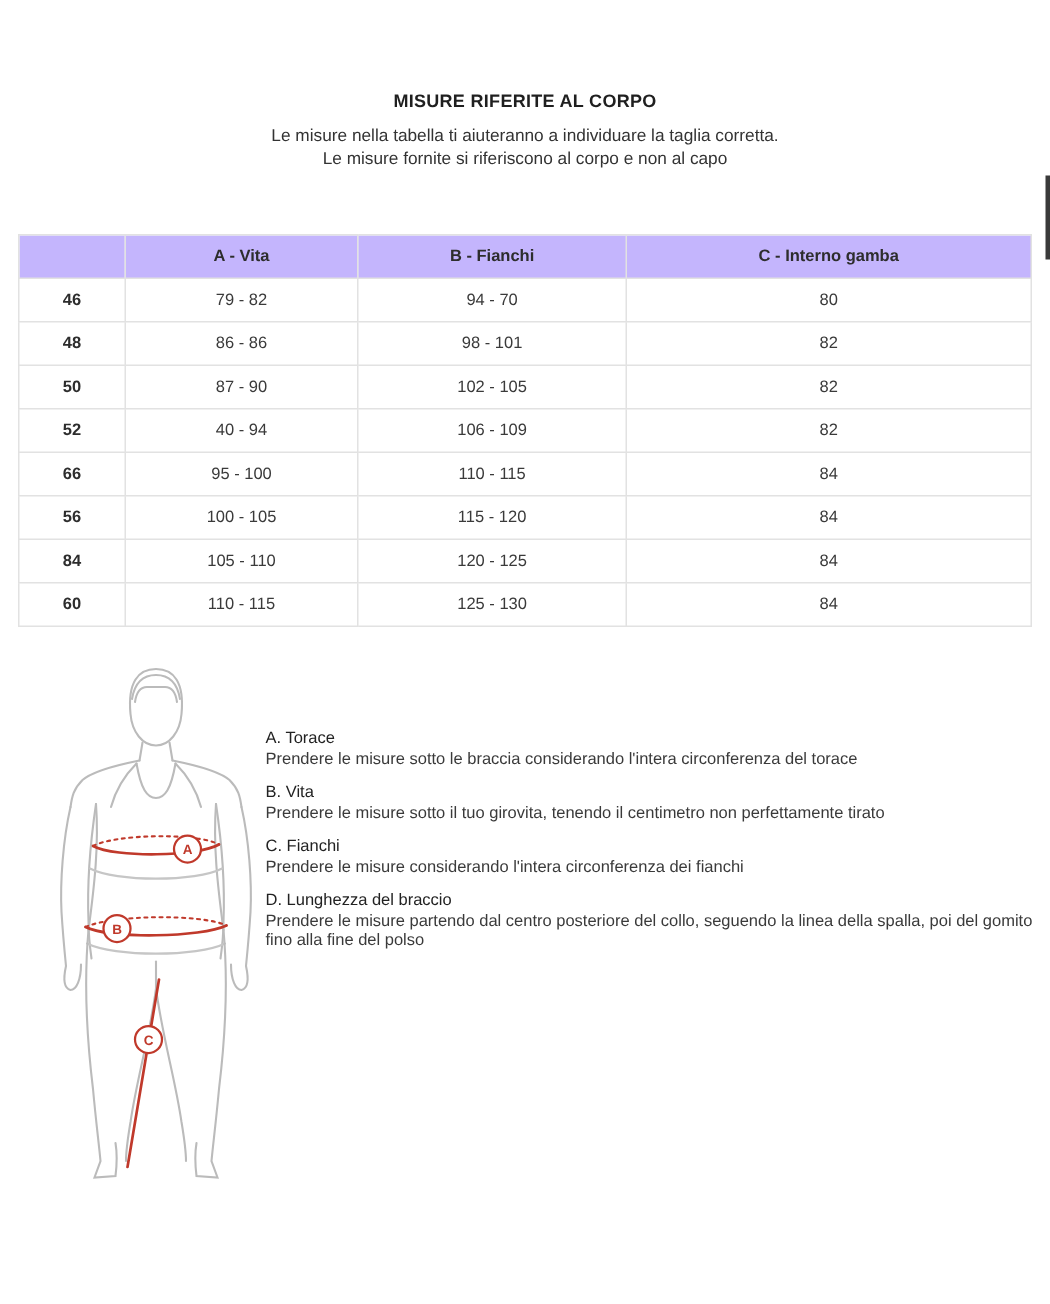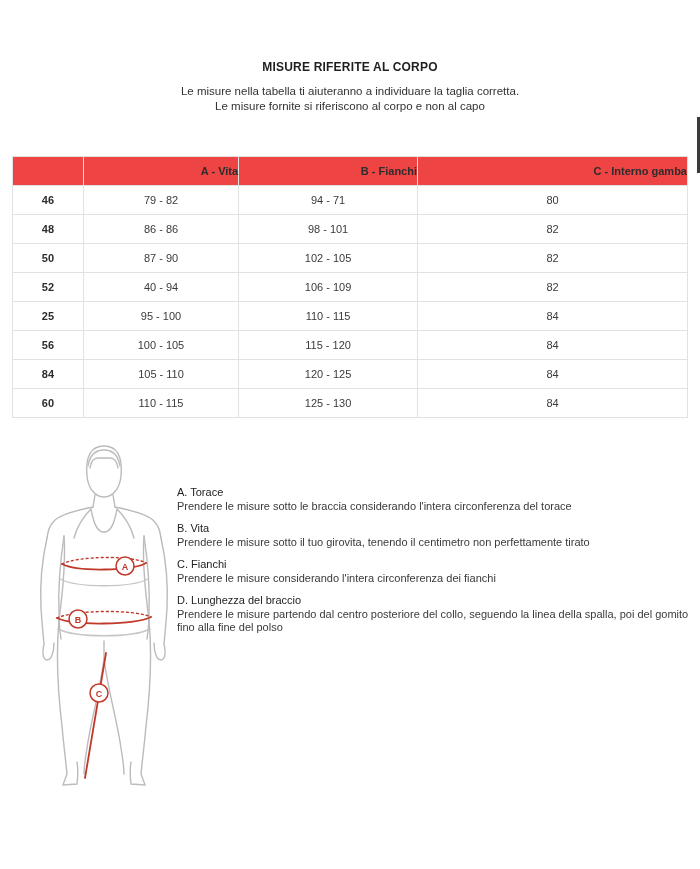--- a/index.html
+++ b/index.html
@@ -6,21 +6,21 @@
   html,body { background:#ffffff; }
   body { font-family:"Liberation Sans", sans-serif; }
   .page { position:relative; width:700px; height:869px; background:#ffffff; overflow:hidden; }
 
   .header { padding-top:60px; text-align:center; }
   .page-title { font-size:12px; font-weight:bold; color:#1f1f1f; letter-spacing:0.2px; margin-bottom:10px; }
   .sub { font-size:11.5px; color:#333333; line-height:15px; }
 
   table.size-table { width:676px; margin:42px auto 0; border-collapse:collapse; table-layout:fixed; font-size:11px; color:#3a3a3a; }
   .size-table th, .size-table td { border:1px solid #e2e2e2; height:29px; text-align:center; padding:0; vertical-align:middle; }
-  .size-table th { background:#ef4444; font-weight:bold; color:#2d2d2d;text-align:right; }
+  .size-table th { background:#c4b5fd; font-weight:bold; color:#2d2d2d; }
   .size-table td.size-col { font-weight:bold; color:#2d2d2d;margin-left:40px; }
   .c-size { width:10.5%; } .c-vita { width:23%; } .c-fianchi { width:26.5%; } .c-gamba { width:40%; }
 
   .guide { display:flex; margin-top:20px; }
   .figure-wrap { flex:none; width:145px; margin-left:32px; }
   .figure-wrap svg { display:block; width:145px; height:355px; }
   .guide-text { margin-top:48px; margin-left:0; width:522px; font-size:11px; }
   .g-item + .g-item { margin-top:3px; }
   .g-label { font-weight:normal; color:#222222; line-height:13px; margin-top:9px; }
   .g-item:first-child .g-label { margin-top:0; }
@@ -51,21 +51,21 @@
         <th></th>
         <th>A - Vita</th>
         <th>B - Fianchi</th>
         <th>C - Interno gamba</th>
       </tr>
     </thead>
     <tbody>
       <tr>
         <td class="size-col">46</td>
         <td>79 - 82</td>
-        <td>94 - 71</td>
+        <td>94 - 70</td>
         <td>80</td>
       </tr>
       <tr>
         <td class="size-col">48</td>
         <td>86 - 86</td>
         <td>98 - 101</td>
         <td>82</td>
       </tr>
       <tr>
         <td class="size-col">50</td>
@@ -73,21 +73,21 @@
         <td>102 - 105</td>
         <td>82</td>
       </tr>
       <tr>
         <td class="size-col">52</td>
         <td>40 - 94</td>
         <td>106 - 109</td>
         <td>82</td>
       </tr>
       <tr>
-        <td class="size-col">25</td>
+        <td class="size-col">66</td>
         <td>95 - 100</td>
         <td>110 - 115</td>
         <td>84</td>
       </tr>
       <tr>
         <td class="size-col">56</td>
         <td>100 - 105</td>
         <td>115 - 120</td>
         <td>84</td>
       </tr>

